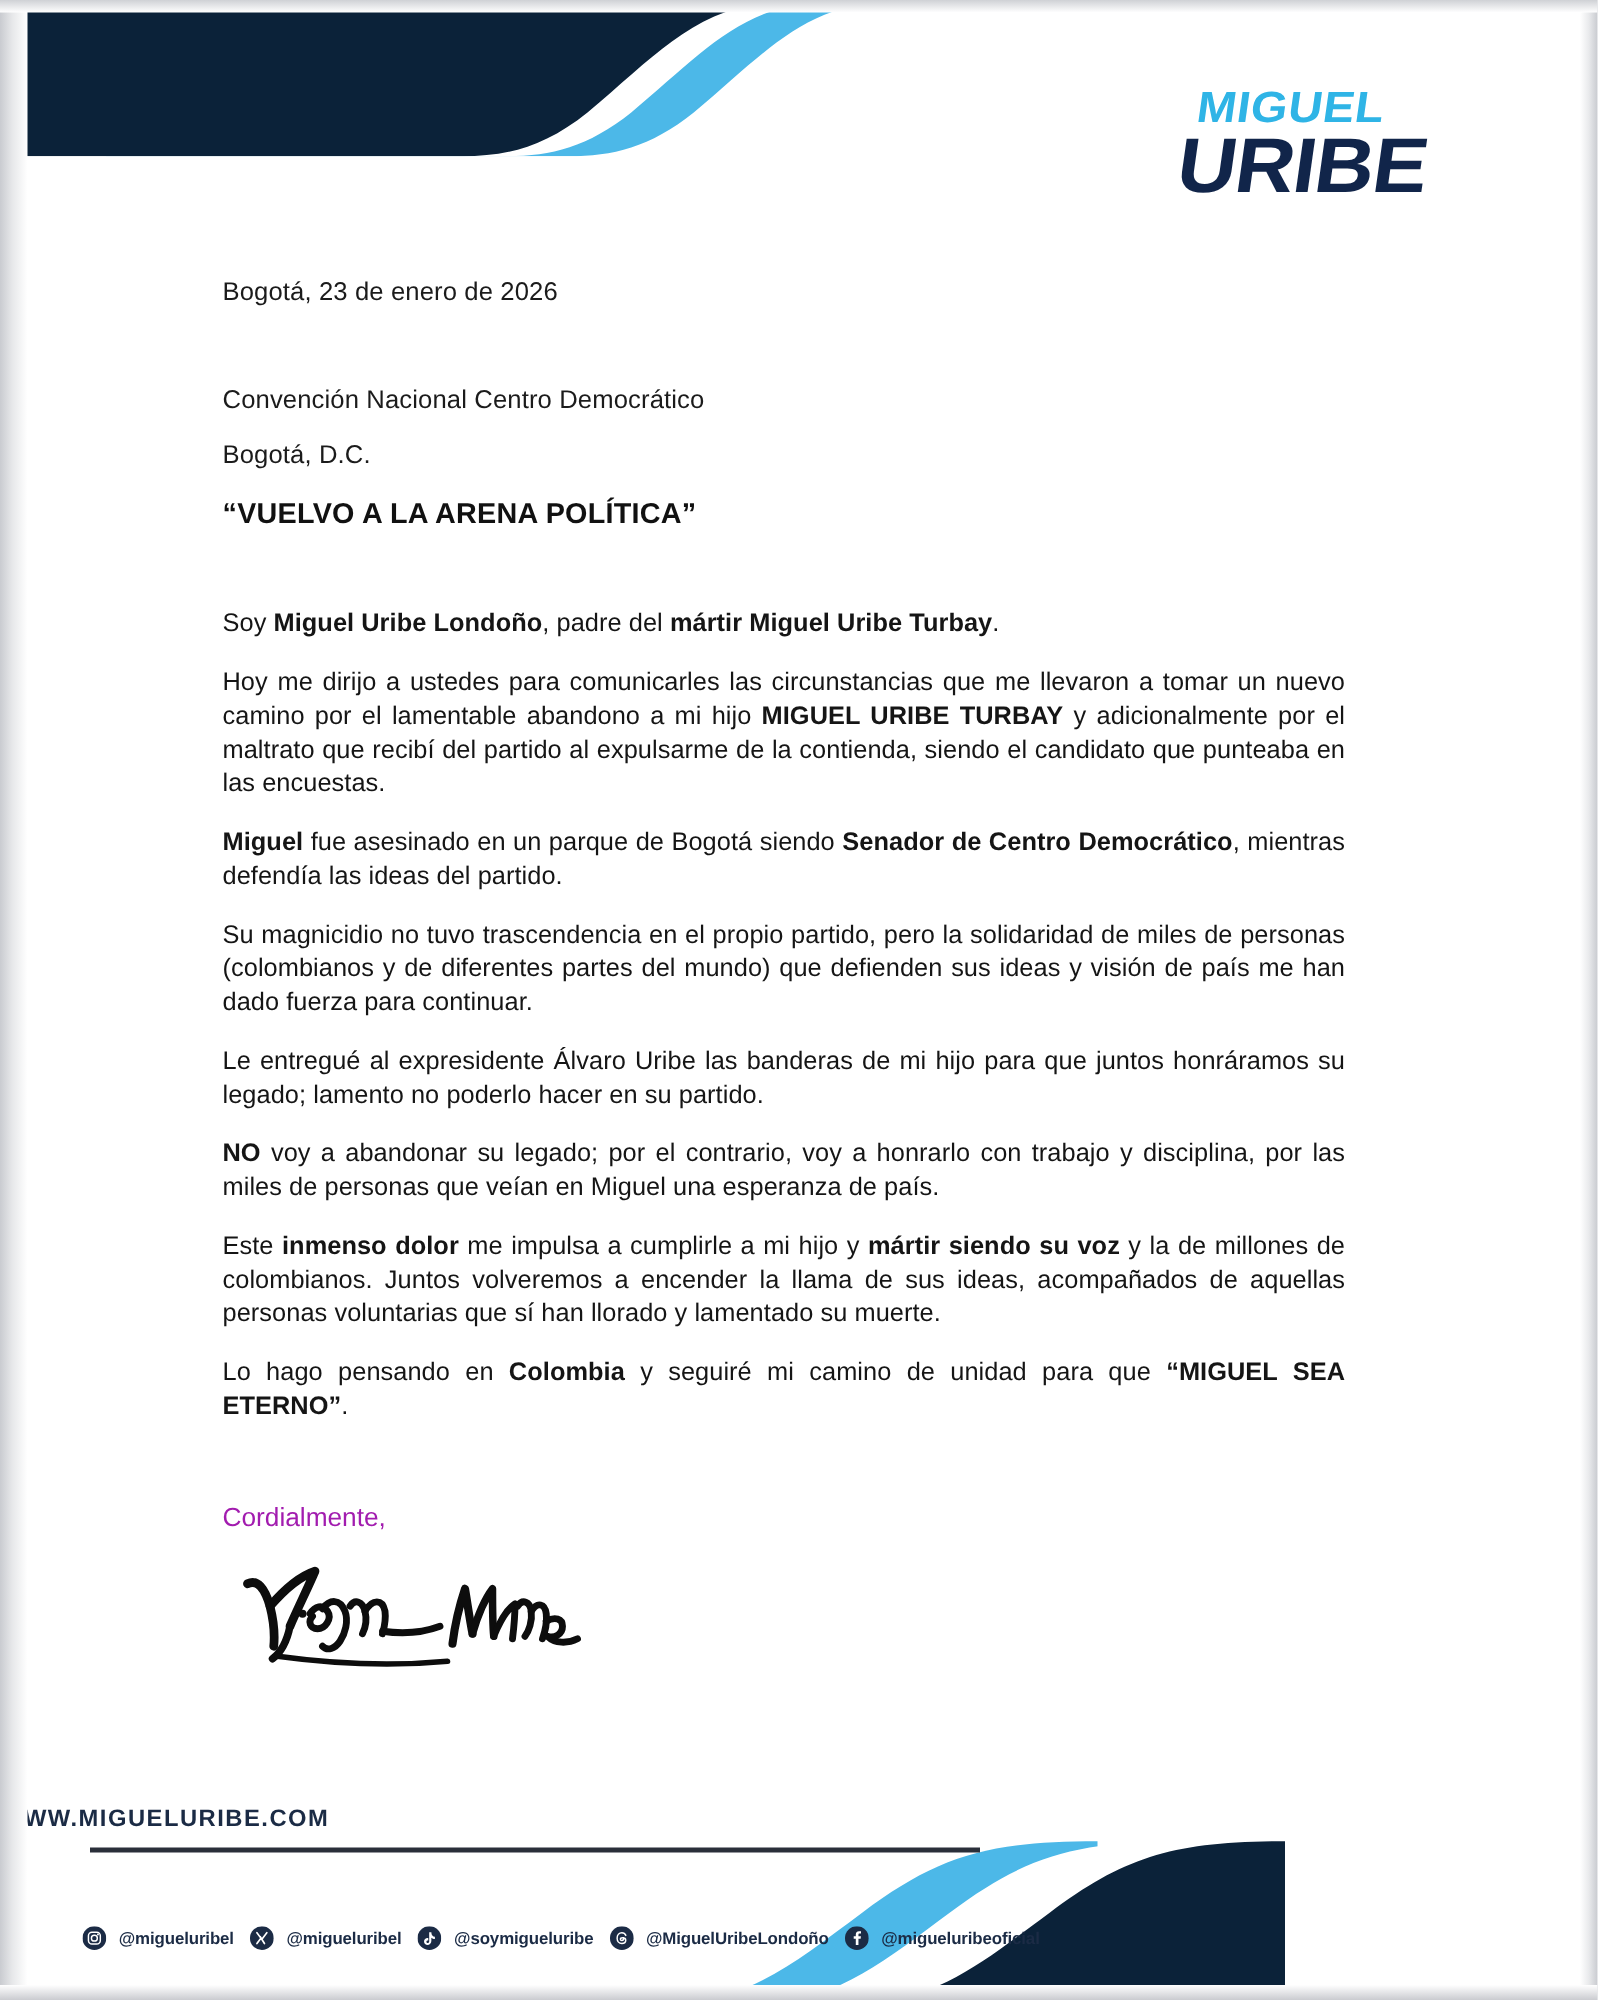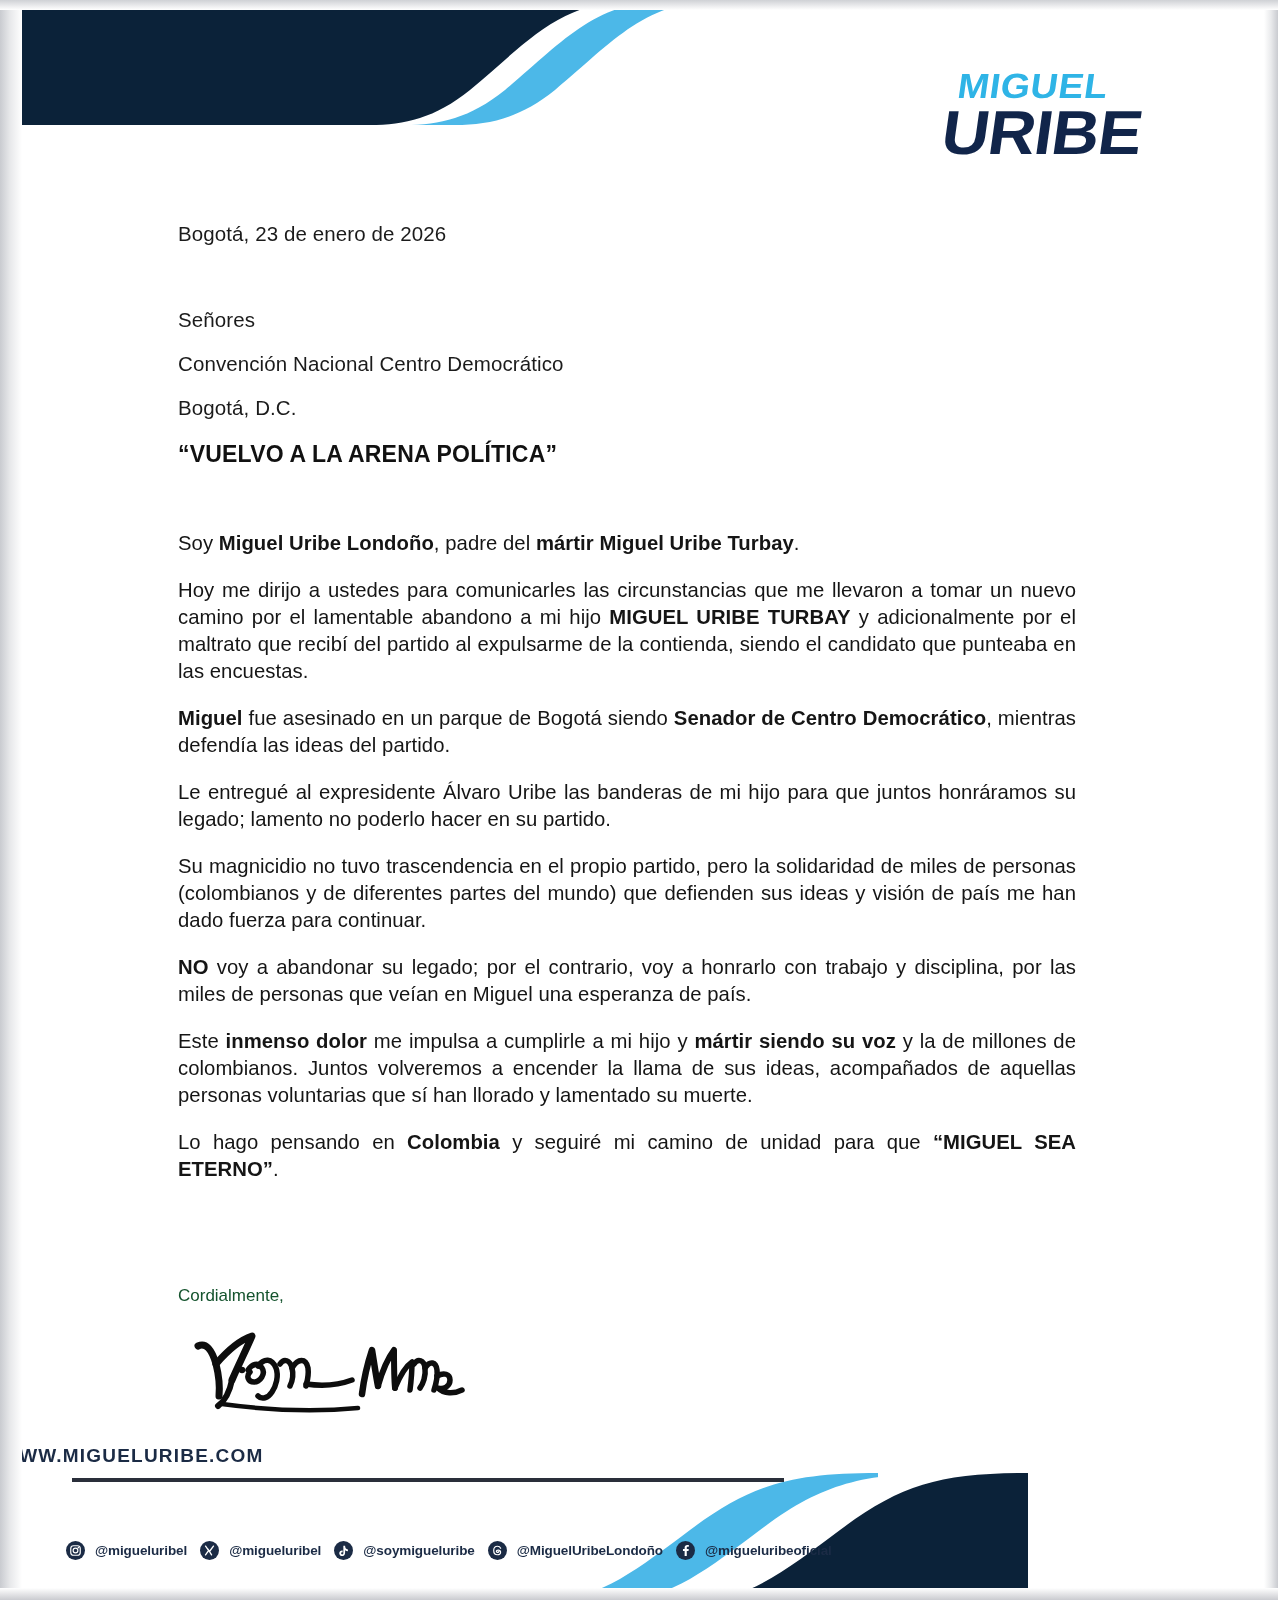--- a/index.html
+++ b/index.html
@@ -104,23 +104,23 @@
     font-size: 20.3px;
     line-height: 1.33;
     color: #151515;
     text-align: justify;
     letter-spacing: 0.05px;
   }
   .body-text p.last { margin-bottom: 0; }
   .body-text b { font-weight: bold; }
 
   .closing {
-    margin-top: 103px;
-    font-size: 17px;
-    color: #14532d;
+    margin-top: 64px;
+    font-size: 21px;
+    color: #a21caf;
   }
 
   .signature {
     margin-top: 18px;
     margin-left: 8px;
     width: 320px;
     height: 95px;
   }
   .signature svg { display:block; }
 
@@ -208,32 +208,31 @@
       <g transform="skewX(-8)">
         <text x="14" y="96" font-family="Liberation Sans, sans-serif" font-size="62" font-weight="bold" fill="#11254a" letter-spacing="-1" transform="scale(1.06,1)">URIBE</text>
       </g>
     </svg>
   </div>
 
   <div class="letter">
 
     <div class="date-line">Bogotá, 23 de enero de 2026</div>
 
-    <div class="addr-line">Señores</div>
     <div class="addr-line">Convención Nacional Centro Democrático</div>
     <div class="addr-line">Bogotá, D.C.</div>
 
     <div class="doc-title">“VUELVO A LA ARENA POLÍTICA”</div>
 
     <div class="body-text">
       <p><span>Soy </span><b>Miguel Uribe Londoño</b><span>, padre del </span><b>mártir Miguel Uribe Turbay</b><span>.</span></p>
       <p><span>Hoy me dirijo a ustedes para comunicarles las circunstancias que me llevaron a tomar un nuevo camino por el lamentable abandono a mi hijo </span><b>MIGUEL URIBE TURBAY</b><span> y adicionalmente por el maltrato que recibí del partido al expulsarme de la contienda, siendo el candidato que punteaba en las encuestas.</span></p>
       <p><b>Miguel</b><span> fue asesinado en un parque de Bogotá siendo </span><b>Senador de Centro Democrático</b><span>, mientras defendía las ideas del partido.</span></p>
+      <p><span>Su magnicidio no tuvo trascendencia en el propio partido, pero la solidaridad de miles de personas (colombianos y de diferentes partes del mundo) que defienden sus ideas y visión de país me han dado fuerza para continuar.</span></p>
       <p><span>Le entregué al expresidente Álvaro Uribe las banderas de mi hijo para que juntos honráramos su legado; lamento no poderlo hacer en su partido.</span></p>
-      <p><span>Su magnicidio no tuvo trascendencia en el propio partido, pero la solidaridad de miles de personas (colombianos y de diferentes partes del mundo) que defienden sus ideas y visión de país me han dado fuerza para continuar.</span></p>
       <p><b>NO</b><span> voy a abandonar su legado; por el contrario, voy a honrarlo con trabajo y disciplina, por las miles de personas que veían en Miguel una esperanza de país.</span></p>
       <p><span>Este </span><b>inmenso dolor</b><span> me impulsa a cumplirle a mi hijo y </span><b>mártir siendo su voz</b><span> y la de millones de colombianos. Juntos volveremos a encender la llama de sus ideas, acompañados de aquellas personas voluntarias que sí han llorado y lamentado su muerte.</span></p>
       <p class="last"><span>Lo hago pensando en </span><b>Colombia</b><span> y seguiré mi camino de unidad para que </span><b>“MIGUEL SEA ETERNO”</b><span>.</span></p>
     </div>
 
     <div class="closing">Cordialmente,</div>
 
     <div class="signature">
       <svg width="320" height="95" viewBox="0 0 320 95" xmlns="http://www.w3.org/2000/svg">
         <g fill="none" stroke="#0d0d0d" stroke-linecap="round" stroke-linejoin="round">

